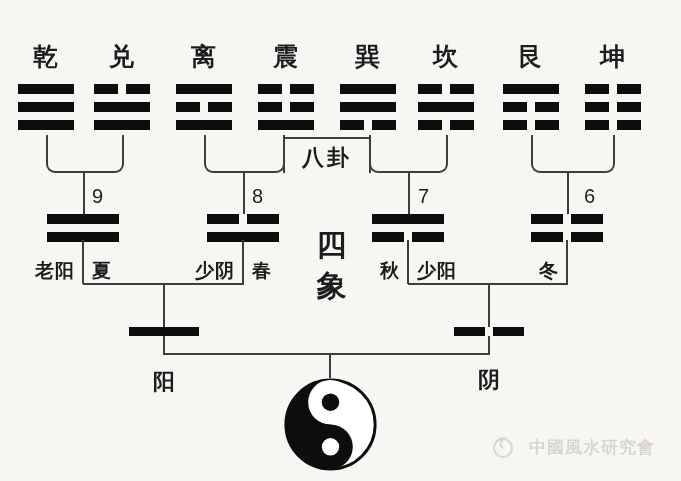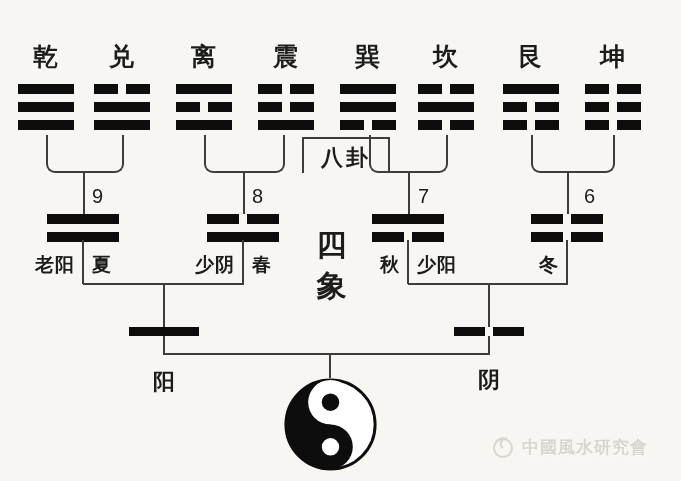--- a/index.html
+++ b/index.html
@@ -18,45 +18,45 @@
   .tri-name{height:32px;line-height:32px;text-align:center;font-size:25px;font-weight:600;margin-bottom:12px;letter-spacing:1px;}
   .bars .bar-row{height:10px;margin-bottom:8px;background:var(--bar);}
   .bars .bar-row.broken{background:none;display:flex;justify-content:space-between;}
   .bars .bar-row.broken .seg{display:block;height:10px;background:var(--bar);}
   .tri-bars .bar-row.broken .seg{width:24px;}
 
   
   .vline{position:absolute;width:2px;background:var(--line);}
   .hline{position:absolute;height:2px;background:var(--line);}
   .ubracket{position:absolute;border:2px solid var(--line);border-top:none;border-radius:0 0 9px 9px;box-sizing:border-box;}
-  .bagua-box{position:absolute;left:283px;top:137px;width:88px;height:36px;border:2px solid var(--line);border-bottom:none;box-sizing:border-box;display:flex;align-items:center;justify-content:center;margin-left:19px;}
+  .bagua-box{position:absolute;left:283px;top:137px;width:88px;height:36px;border:2px solid var(--line);border-bottom:none;box-sizing:border-box;display:flex;align-items:center;justify-content:center;}
   .bagua-box span{font-size:22px;font-weight:600;letter-spacing:3px;padding-top:3px;}
 
   .num{position:absolute;font-size:20px;width:26px;}
 
   
   .sx{position:absolute;top:214px;width:72px;}
   .sx-bars .bar-row{height:10px;margin-bottom:8px;background:var(--bar);}
   .sx-bars .bar-row.broken .seg{width:32px;}
-  .sx-label{position:absolute;top:252px;font-size:19px;font-weight:600;width:62px;letter-spacing:1px;}
+  .sx-label{position:absolute;top:258px;font-size:19px;font-weight:600;width:62px;letter-spacing:1px;}
   .sx-label.left{text-align:right;}
   .sx-label.right{text-align:left;}
 
   .stage-label{position:absolute;font-size:30px;font-weight:600;letter-spacing:3px;text-align:center;}
 
   
   .ly-bar{position:absolute;top:327px;height:9px;background:var(--bar);}
   .ly-bar.broken{background:none;display:flex;justify-content:space-between;}
   .ly-bar.broken .seg{display:block;width:31px;height:9px;background:var(--bar);}
   .ly-label{position:absolute;font-size:22px;font-weight:600;width:60px;text-align:center;}
 
   .taiji{position:absolute;left:282px;top:376px;width:97px;height:97px;}
   .taiji-label{position:absolute;left:411px;top:413px;width:60px;font-size:24px;font-weight:600;letter-spacing:3px;}
 
-  .watermark{position:absolute;left:489px;top:433px;display:flex;align-items:center;gap:5px;color:var(--wm);}
+  .watermark{position:absolute;left:489px;top:433px;display:flex;align-items:center;gap:12px;color:var(--wm);}
   .watermark .wm-text{font-size:17px;font-weight:700;letter-spacing:1px;text-shadow:0 1px 0 #ffffff;}
 </style>
 </head>
 <body>
 
 <div id="stage">
 
   <div class="tri-col" style="left:18px">
     <div class="tri-name">乾</div>
     <div class="bars tri-bars">

